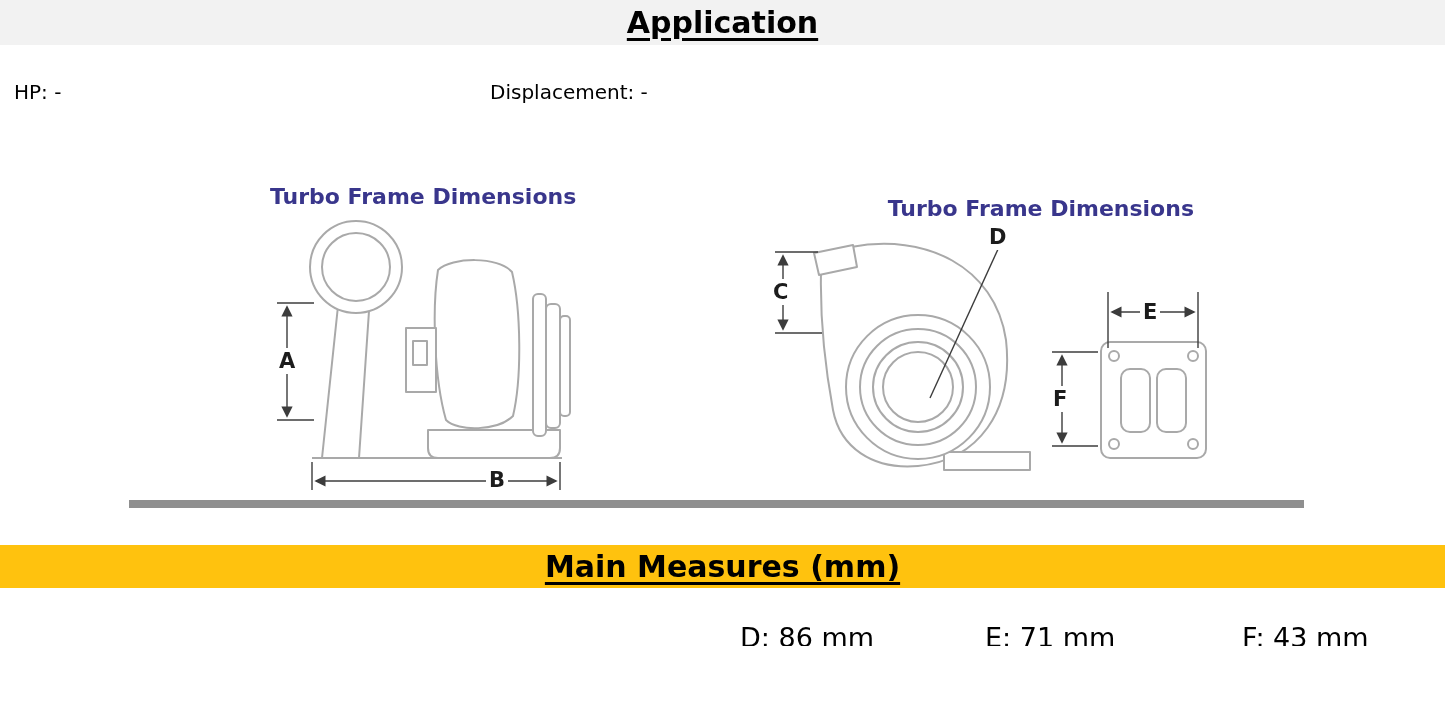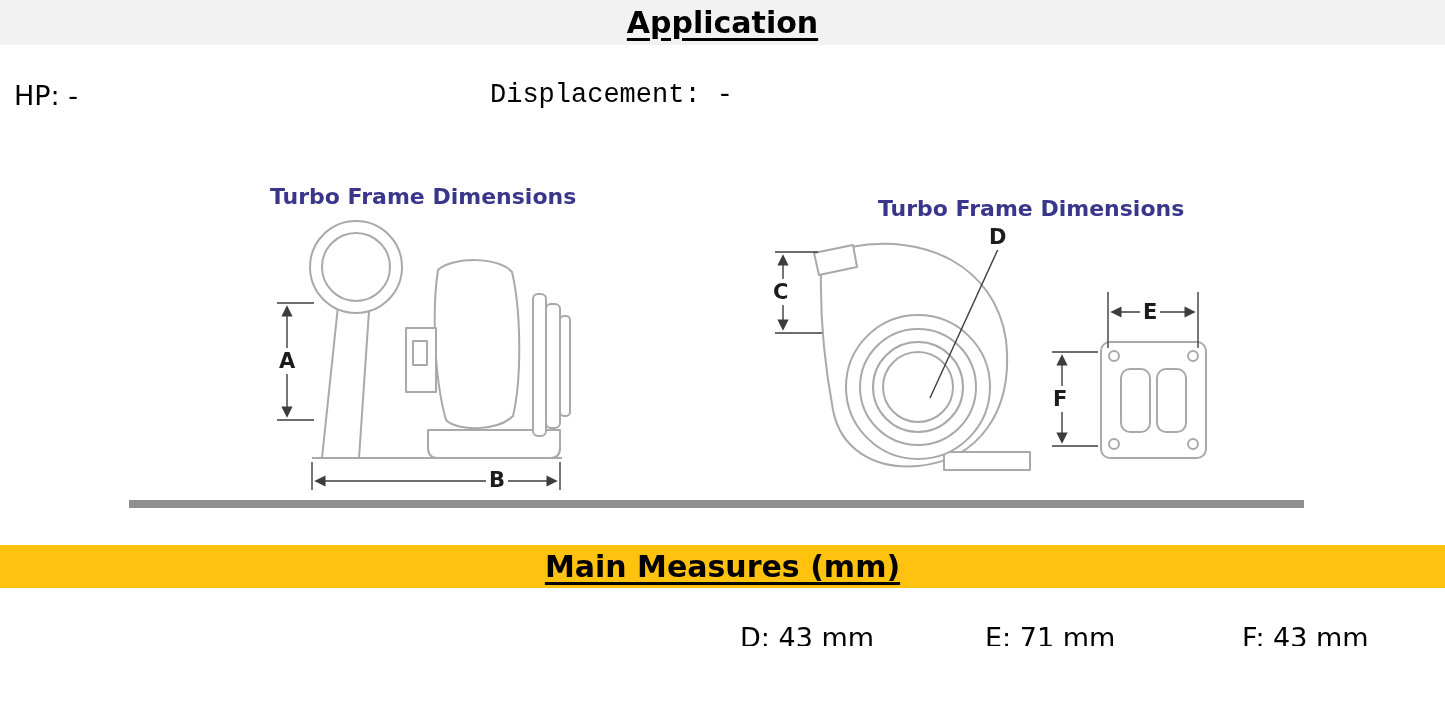--- a/index.html
+++ b/index.html
@@ -10,27 +10,27 @@
   
   .app-strip{
     position:absolute;left:0;top:0;width:1445px;height:45px;
     background:#f2f2f2;display:flex;align-items:center;justify-content:center;
   }
   .app-title{
     font-size:30px;font-weight:bold;color:#000;
     text-decoration:underline;text-decoration-thickness:3px;text-underline-offset:5px;
   }
   
-  .spec-text{position:absolute;top:80px;font-size:27px;color:#000;white-space:nowrap;}
+  .spec-text{position:absolute;top:80px;font-size:20px;color:#000;white-space:nowrap;}
   .spec-hp{left:14px;}
-  .spec-disp{left:490px;font-family:Liberation Mono, monospace;}
+  .spec-disp{left:490px;}
   
   .diagram-title{
     position:absolute;font-size:22px;font-weight:bold;color:#39368c;
-    text-align:left;white-space:nowrap;
+    text-align:right;white-space:nowrap;
   }
   .diagram-title.left{left:270px;top:184px;width:302px;}
   .diagram-title.right{left:878px;top:196px;width:316px;}
   
   .dim-label{
     position:absolute;font-size:21px;font-weight:bold;color:#1c1c1c;
     background:#ffffff;padding:0 3px;line-height:26px;text-align:center;
   }
   
   .base-bar{position:absolute;left:129px;top:500px;width:1175px;height:8px;background:#8f8f8f;}
@@ -129,18 +129,18 @@
   <span class="dim-label" style="left:986px;top:224px;">D</span>
   <span class="dim-label" style="left:1140px;top:299px;">E</span>
   <span class="dim-label" style="left:1050px;top:386px;">F</span>
 
   <div class="base-bar"></div>
 
   <div class="measures-band">
     <span class="measures-title">Main Measures (mm)</span>
   </div>
 
-  <span class="measure-item m3">D: 43 mm</span>
+  <span class="measure-item m3">D: 86 mm</span>
   <span class="measure-item m4">E: 71 mm</span>
   <span class="measure-item m5">F: 43 mm</span>
 
   <div class="bottom-rule"></div>
 </div>
 
 </body></html>

